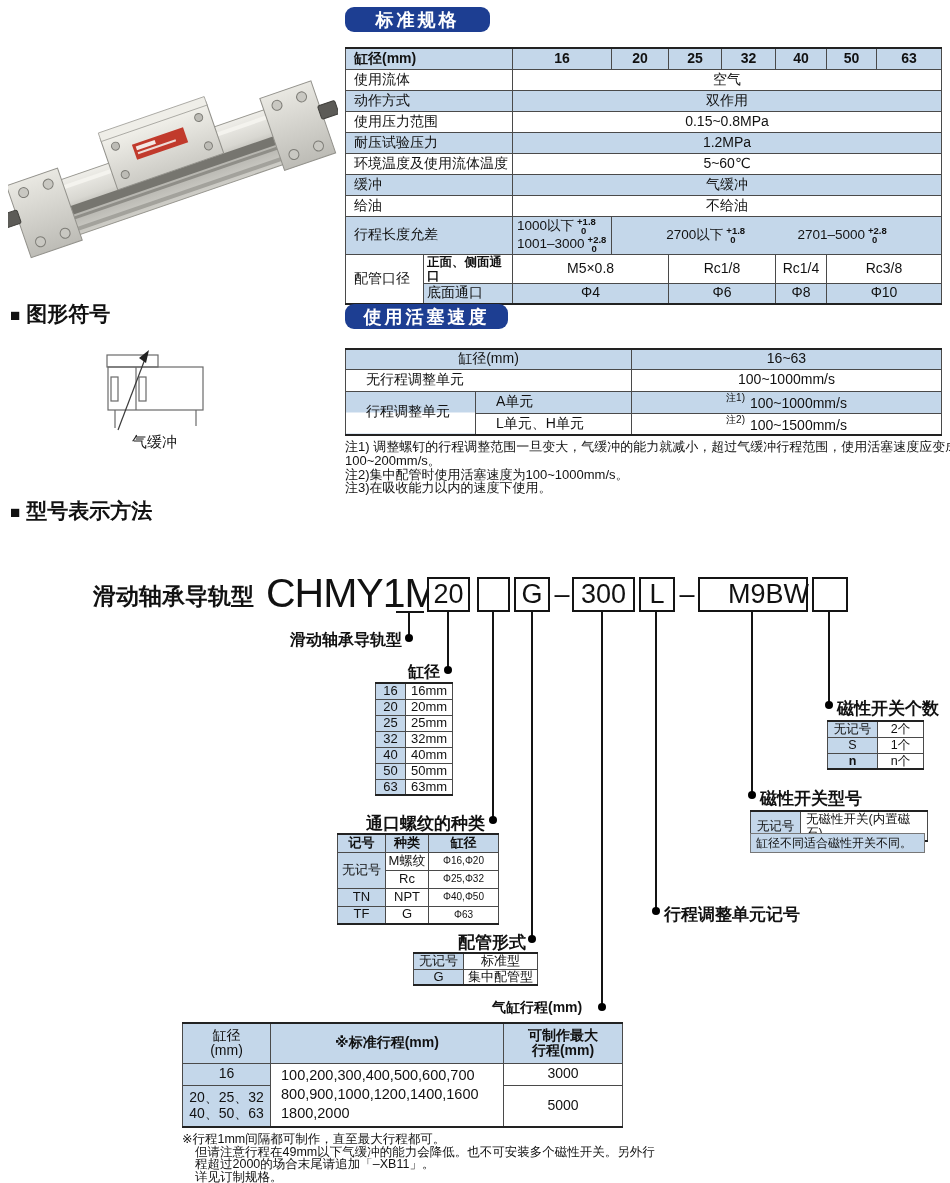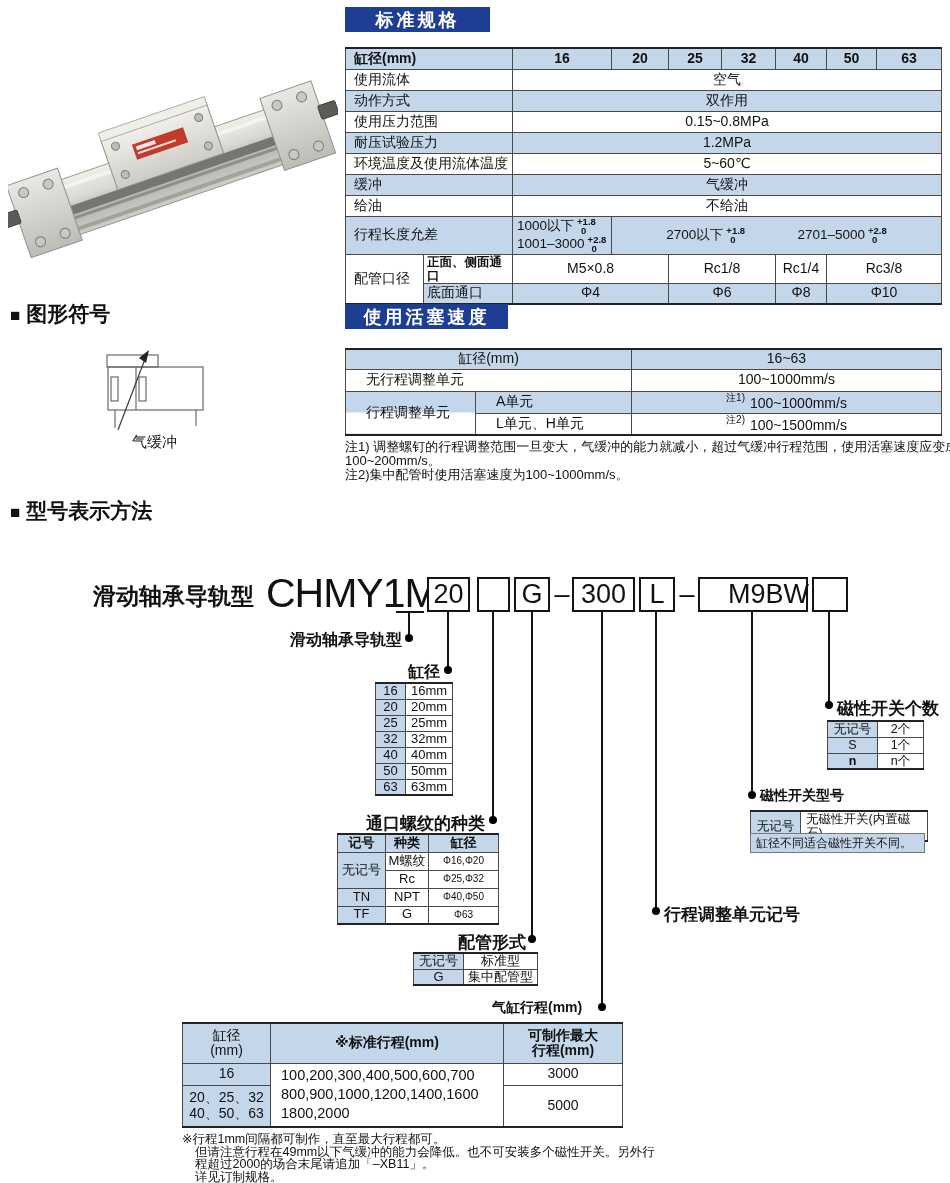--- a/index.html
+++ b/index.html
@@ -4,21 +4,21 @@
 <style>
   * { margin:0; padding:0; box-sizing:border-box; }
   html,body { background:#fff; }
   body {
     position:relative; width:950px; height:1183px; overflow:hidden;
     font-family:"Liberation Sans","DejaVu Sans",sans-serif; color:#111;
   }
   .abs { position:absolute; }
   .secbar {
     background:#1d3e92; color:#fff; font-weight:bold; font-size:18px;
-    letter-spacing:3px; display:flex; align-items:center; justify-content:center;
+    letter-spacing:3px; display:flex; align-items:center; justify-content:center;border-radius:9px;
   }
   .sectitle { font-weight:bold; font-size:21px; color:#111; white-space:nowrap; }
   .sectitle .sq { font-size:17px; margin-right:6px; }
   table { border-collapse:collapse; table-layout:fixed; }
   .t { border-top:2px solid #222; border-bottom:2px solid #222; }
   .t td {
     border:1px solid #4a4a4a; font-size:14px; text-align:center;
     vertical-align:middle; padding:0 2px; line-height:1.12; overflow:hidden;
   }
   .blue { background:#c4d7ea; }
@@ -30,21 +30,21 @@
   .r16 td { height:16px; }
   .r17 td { height:17px; }
   .r18 td { height:18px; }
   .sm { font-size:12.5px !important; }
   .xs { font-size:10px !important; letter-spacing:0; }
   
   .tline { display:flex; align-items:center; gap:3px; font-size:13.5px; white-space:nowrap; }
   .stk { display:inline-flex; flex-direction:column; align-items:flex-start;
          font-size:9.5px; line-height:9px; font-weight:bold; }
   .tol2 { display:flex; justify-content:space-evenly; align-items:center; width:100%; }
-  .gradcell { background:linear-gradient(to bottom,#c4d7ea 50%,#ffffff 50%); }
+  .gradcell { background:linear-gradient(to bottom,#c4d7ea 50%,#ffffff 50%);font-family:Liberation Mono, monospace; }
   .fnref { font-size:10px; vertical-align:7px; margin-right:5px; }
   .notes { font-size:13px; line-height:13.8px; color:#111; }
   .notes div { white-space:nowrap; }
   
   .bigcode { font-size:41px; font-weight:normal; letter-spacing:-1px; white-space:nowrap; }
   .serieslab { font-size:23px; font-weight:bold; white-space:nowrap; }
   .mbox { border:2px solid #141414; background:#fff; height:35px;
           display:flex; align-items:center; justify-content:center;
           font-size:27px; letter-spacing:0; }
   .mdash { font-size:27px; height:35px; display:flex; align-items:center; justify-content:center; }
@@ -268,20 +268,21 @@
       <span class="fnref">注2)</span><span>100~1500mm/s</span>
     </td>
   </tr>
 </tbody>
   </table>
 
 <div class="abs notes" style="left:345px; top:440px; width:605px;">
   <div>注1) 调整螺钉的行程调整范围一旦变大，气缓冲的能力就减小，超过气缓冲行程范围，使用活塞速度应变成</div>
   <div>100~200mm/s。</div>
   <div>注2)集中配管时使用活塞速度为100~1000mm/s。</div>
+  <div>注3)在吸收能力以内的速度下使用。</div>
 </div>
 
 <div class="abs sectitle" style="left:10px; top:497px;">
   <span class="sq">■</span><span>型号表示方法</span>
 </div>
 
 <div class="abs serieslab" style="left:93px; top:581px;">滑动轴承导轨型</div>
 <div class="abs bigcode" style="left:266px; top:570px;">CHMY1M</div>
 <div class="abs mbox" style="left:427px; top:577px; width:43px;">20</div>
 <div class="abs mbox" style="left:477px; top:577px; width:33px;"></div>
@@ -313,21 +314,21 @@
 <div class="abs vline" style="left:601px; top:612px; height:395px;"></div>
 <div class="abs dot" style="left:598px; top:1003px;"></div>
 <div class="abs callout" style="left:492px; top:999px; font-size:14px;">气缸行程(mm)</div>
 
 <div class="abs vline" style="left:655px; top:612px; height:299px;"></div>
 <div class="abs dot" style="left:652px; top:907px;"></div>
 <div class="abs callout" style="left:664px; top:903px; font-size:17px;">行程调整单元记号</div>
 
 <div class="abs vline" style="left:751px; top:612px; height:183px;"></div>
 <div class="abs dot" style="left:748px; top:791px;"></div>
-<div class="abs callout" style="left:760px; top:787px; font-size:14px;">磁性开关型号</div>
+<div class="abs callout" style="left:760px; top:787px; font-size:17px;">磁性开关型号</div>
 
 <div class="abs vline" style="left:828px; top:612px; height:93px;"></div>
 <div class="abs dot" style="left:825px; top:701px;"></div>
 <div class="abs callout" style="left:837px; top:697px; font-size:17px;">磁性开关个数</div>
 
 <table class="abs t" style="left:375px; top:682px; width:77px;">
   <colgroup>
       <col style="width:30px">
       <col style="width:47px">
     </colgroup>

